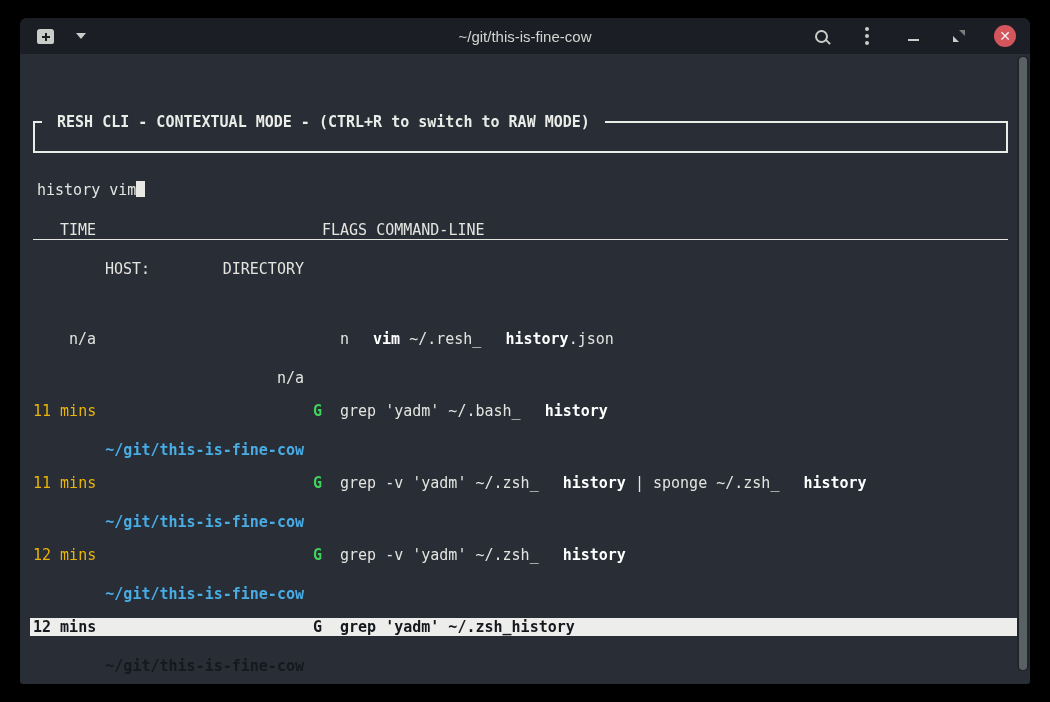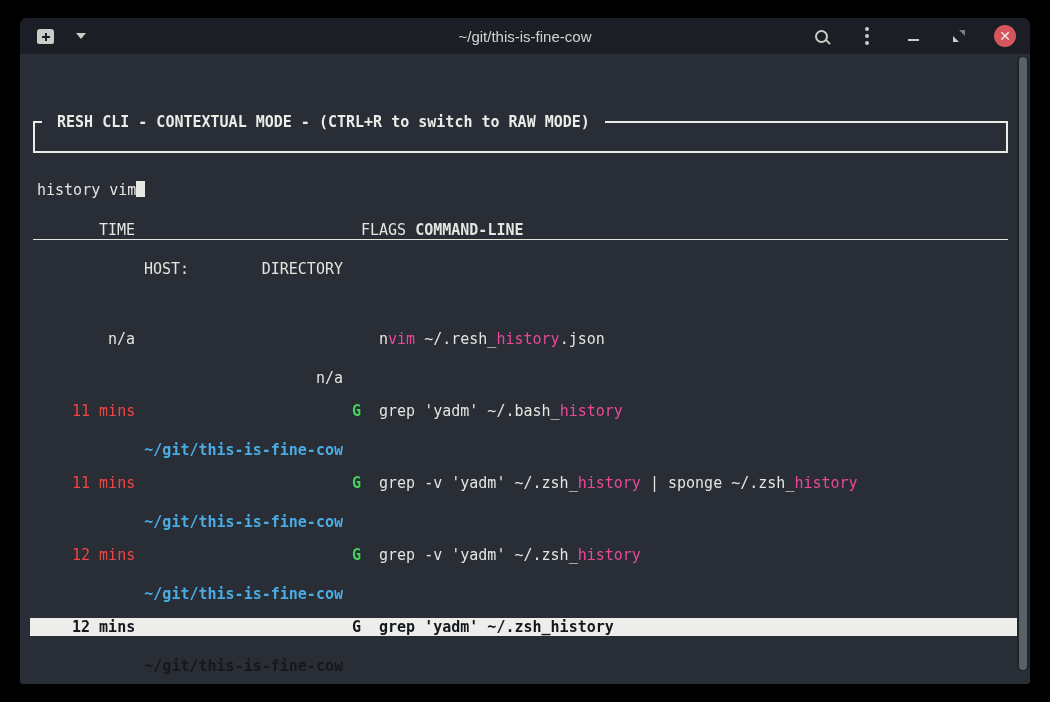--- a/index.html
+++ b/index.html
@@ -52,33 +52,33 @@
   .searchbox-label{
     position:absolute;top:-10px;left:7px;background:#282d36;padding:0 6px;
     color:#eaece7;font-weight:bold;white-space:pre;
   }
   .query-line{padding:4px 2px;display:flex;align-items:flex-start;}
   .cursor-block{display:inline-block;width:9px;height:16px;background:#e8e9e3;margin-left:0;}
   
   .tbl-header{
     margin-top:14px;height:18px;border-bottom:1px solid #e4e5df;display:flex;white-space:pre;
   }
-  .col-time{width:63px;text-align:right;flex:none;white-space:pre;margin-left:39px;}
+  .col-time{width:63px;text-align:right;flex:none;white-space:pre;}
   .gap1{width:9px;flex:none;}
   .col-dir{width:199px;text-align:right;flex:none;white-space:pre;overflow:visible;margin-top:39px;}
   .hdr-dir{display:flex;justify-content:space-between;text-align:left;}
   .col-flag{width:9px;flex:none;margin-left:9px;white-space:pre;overflow:visible;}
   .hdr-rest{display:flex;margin-left:18px;white-space:pre;}
-  .hdr-cmdlabel{margin-left:9px;font-weight:bold;}
+  .hdr-cmdlabel{margin-left:9px;}
   .col-cmd{flex:1;margin-left:18px;white-space:pre;overflow:hidden;}
   .rows .row{height:18px;display:flex;white-space:pre;}
   .row .col-dir.hl{color:#49ace4;font-weight:bold;}
-  .row .col-time.hl{color:#ef4444;}
+  .row .col-time.hl{color:#eab308;}
   .row .col-flag{color:#43d15d;font-weight:bold;}
-  .row .col-cmd .match{color:#ec4899;font-weight:normal;}
+  .row .col-cmd .match{color:#ffffff;font-weight:bold;margin-left:24px;}
   .row.selected{
     background:#ededeb;color:#15181d;font-weight:bold;
     margin:0 -10px 0 -3px;padding:0 10px 0 3px;
   }
   .row.selected .col-dir.hl,.row.selected .col-time.hl,
   .row.selected .col-flag,.row.selected .col-cmd .match{color:#15181d;}
   
   .scroll-track{position:absolute;top:2px;bottom:13px;right:1px;width:12px;background:#20242b;border-radius:5px;}
   .scroll-thumb{position:absolute;top:1px;bottom:1px;left:2px;width:8px;background:#5a6164;border-radius:4px;}
 </style>

